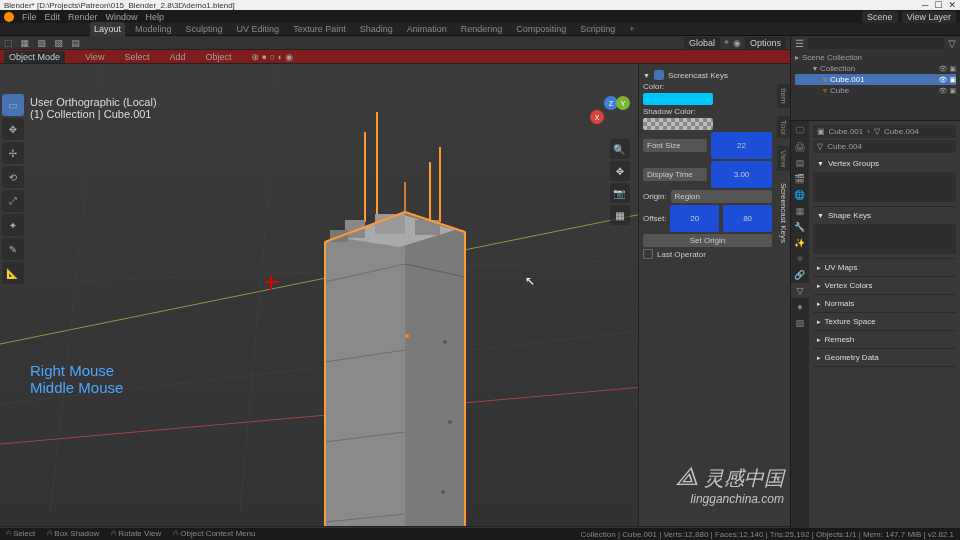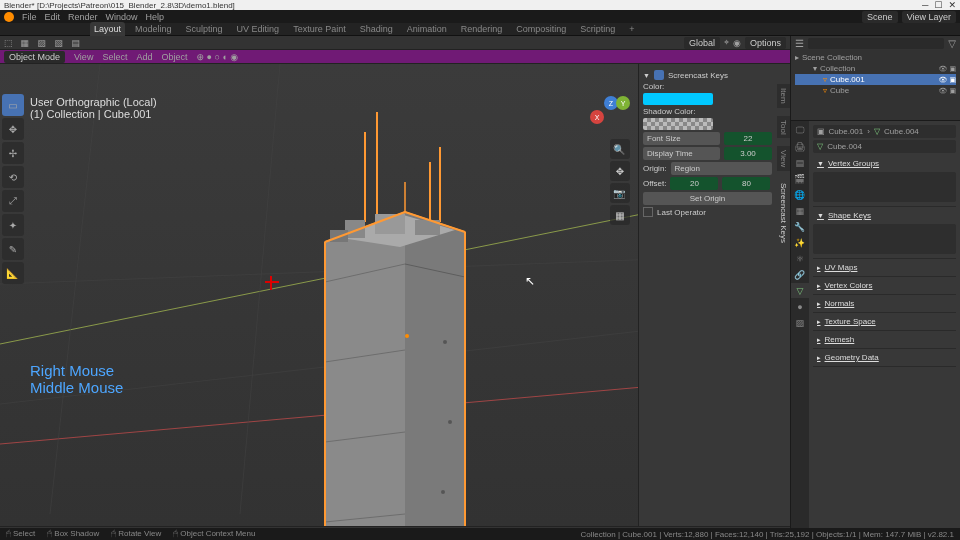--- a/index.html
+++ b/index.html
@@ -11,21 +11,21 @@
 .blender-logo { width:10px; height:10px; background:#ff8c00; border-radius:50%; display:inline-block; }
 .right-menu { display:flex; gap:4px; align-items:center; }
 .tabs { height:13px; background:#232323; display:flex; align-items:center; gap:6px; padding-left:90px; font-size:9px; border-bottom:1px solid #111; }
 .tabs span { padding:2px 4px; color:#888; }
 .tabs span.active { background:#383838; color:#ddd; border-radius:3px 3px 0 0; }
 .main { display:flex; height:calc(100% - 36px); }
 .viewport-area { flex:1; position:relative; background:#3a3a3a; }
 .viewport-header { height:14px; background:#333; display:flex; align-items:center; padding:0 4px; gap:8px; font-size:9px; border-bottom:1px solid #222; }
 .dd { background:#2a2a2a; padding:1px 5px; border-radius:2px; color:#ccc; }
 .viewport-header .right { margin-left:auto; display:flex; gap:4px; align-items:center; }
-.viewport-header2 { height:14px; background:#701a75; display:flex; align-items:center; padding:0 4px; gap:9px; font-size:9px; border-bottom:1px solid #222; }
+.viewport-header2 { height:14px; background:#7f1d1d; display:flex; align-items:center; padding:0 4px; gap:20px; font-size:9px; border-bottom:1px solid #222; }
 .viewport { position:relative; flex:1; background:linear-gradient(to bottom,#3b3b3b,#323232); overflow:hidden; height:calc(100% - 42px); }
 .grid-floor { position:absolute; inset:0; }
 .toolbar-left { position:absolute; left:2px; top:30px; width:22px; display:flex; flex-direction:column; gap:2px; }
 .toolbar-left div { width:22px; height:22px; background:#2d2d2d; border-radius:3px; display:flex; align-items:center; justify-content:center; color:#aaa; }
 .toolbar-left div.active { background:#4772b3; }
 .info-overlay { position:absolute; left:30px; top:32px; font-size:11px; color:#ddd; }
 .gizmo { position:absolute; right:160px; top:32px; width:40px; height:40px; }
 .gizmo .ball { width:40px; height:40px; position:relative; }
 .axis { position:absolute; width:14px; height:14px; border-radius:50%; font-size:7px; display:flex; align-items:center; justify-content:center; color:#fff; }
 .axis.x { background:#d5443f; left:0; top:14px; }
@@ -33,21 +33,21 @@
 .axis.z { background:#3f7fd5; left:14px; top:0; }
 .gizmo-btns { position:absolute; right:160px; top:75px; display:flex; flex-direction:column; gap:2px; }
 .gizmo-btns div { width:20px; height:20px; background:rgba(40,40,40,0.7); border-radius:3px; color:#ccc; display:flex; align-items:center; justify-content:center; }
 .npanel { position:absolute; right:0; top:0; bottom:0; width:152px; background:#383838; border-left:1px solid #222; }
 .npanel-tabs { position:absolute; right:0; top:20px; writing-mode:vertical-rl; font-size:8px; display:flex; gap:8px; color:#888; }
 .npanel-tabs span { padding:4px 2px; background:#2d2d2d; }
 .npanel-tabs span.active { background:#383838; color:#ccc; }
 .npanel-content { position:absolute; left:0; top:0; right:14px; padding:4px; font-size:8px; color:#ccc; }
 .np-row { display:flex; align-items:center; gap:4px; margin:2px 0; }
 .np-field { background:#555; border-radius:2px; padding:2px 4px; flex:1; text-align:left; font-size:8px; }
-.np-num { background:#14532d; border-radius:2px; padding:2px 4px; width:48px; text-align:center; font-size:8px; }
+.np-num { background:#1d4ed8; border-radius:2px; padding:9px 4px; width:61px; text-align:center; font-size:8px; }
 .np-btn { background:#555; border-radius:2px; padding:2px 6px; font-size:8px; text-align:center; }
 .np-check { width:10px; height:10px; background:#4772b3; display:inline-block; border-radius:2px; }
 .color-swatch { width:70px; height:12px; background:#00c8ff; border-radius:2px; }
 .checker { width:70px; height:12px; background:repeating-conic-gradient(#888 0 25%,#bbb 0 50%) 0 0/8px 8px; border-radius:2px; }
 .screencast { position:absolute; left:30px; bottom:130px; color:#4da6ff; font-size:15px; line-height:17px; }
 .timeline { height:14px; background:#333; display:flex; align-items:center; padding:0 4px; gap:6px; font-size:9px; border-top:1px solid #222; }
 .timeline .right { margin-left:auto; display:flex; gap:4px; }
 .tnum { background:#2a2a2a; padding:1px 6px; border-radius:2px; font-size:8px; }
 .statusbar { position:absolute; bottom:0; left:0; right:0; height:12px; background:#1a1a1a; display:flex; align-items:center; font-size:8px; padding:0 6px; gap:12px; color:#888; }
 .statusbar .right { margin-left:auto; }
@@ -61,21 +61,21 @@
 .tree-indent { padding-left:18px; }
 .tree-indent2 { padding-left:28px; }
 .tree-icons { margin-left:auto; display:flex; gap:2px; font-size:7px; }
 .properties { flex:1; display:flex; }
 .prop-tabs { width:18px; background:#2a2a2a; display:flex; flex-direction:column; gap:1px; padding-top:2px; }
 .prop-tabs div { width:18px; height:15px; display:flex; align-items:center; justify-content:center; font-size:9px; color:#888; }
 .prop-tabs div.active { background:#383838; color:#fff; }
 .prop-content { flex:1; padding:2px 4px; font-size:8px; background:#383838; overflow:hidden; }
 .prop-header { background:#2e2e2e; padding:2px 4px; margin:2px 0; border-radius:2px; display:flex; align-items:center; gap:4px; }
 .prop-section { padding:2px 0; border-bottom:1px solid #2a2a2a; }
-.prop-section-h { padding:2px 4px; font-size:8px; color:#ddd; display:flex; align-items:center; gap:4px;text-decoration:underline; }
+.prop-section-h { padding:2px 4px; font-size:8px; color:#ddd; display:flex; align-items:center; gap:4px; }
 .caret { font-size:7px; }
 .building { position:absolute; left:50%; top:38px; transform:translateX(-50%); width:180px; height:440px; }
 .building svg { width:100%; height:100%; }
 .watermark { position:absolute; right:6px; bottom:20px; color:#fff; font-size:16px; opacity:0.7; font-style:italic; text-align:right; }
 .cursor3d { position:absolute; left:265px; top:212px; width:14px; height:14px; }
 .cursor3d:before { content:''; position:absolute; left:5px; top:0; bottom:0; width:2px; background:#d00; }
 .cursor3d:after { content:''; position:absolute; top:5px; left:0; right:0; height:2px; background:#d00; }
 .mdot { position:absolute; left:405px; top:270px; width:4px; height:4px; background:#ff8c00; border-radius:50%; }
 .mouse-cursor { position:absolute; left:525px; top:210px; font-size:12px; color:#fff; }
 .playback-btns { display:flex; gap:0; }
@@ -280,20 +280,24 @@
           <span>View</span>
           <span class="active">Screencast Keys</span>
         </div>
       </div>
 
       <div class="screencast">
         <div>Right Mouse</div>
         <div>Middle Mouse</div>
       </div>
 
+      <div class="watermark">
+        <div style="font-size:20px"><span style="font-size:26px">⟁</span> <span>灵感中国</span></div>
+        <div style="font-size:12px">lingganchina.com</div>
+      </div>
     </div>
 
     <div class="timeline">
       <span>⏱</span>
       <span>Playback</span>
       <span>Keying</span>
       <span>View</span>
       <span>Marker</span>
       <div style="margin:0 auto" class="playback-btns">
         <span>⏮</span>

